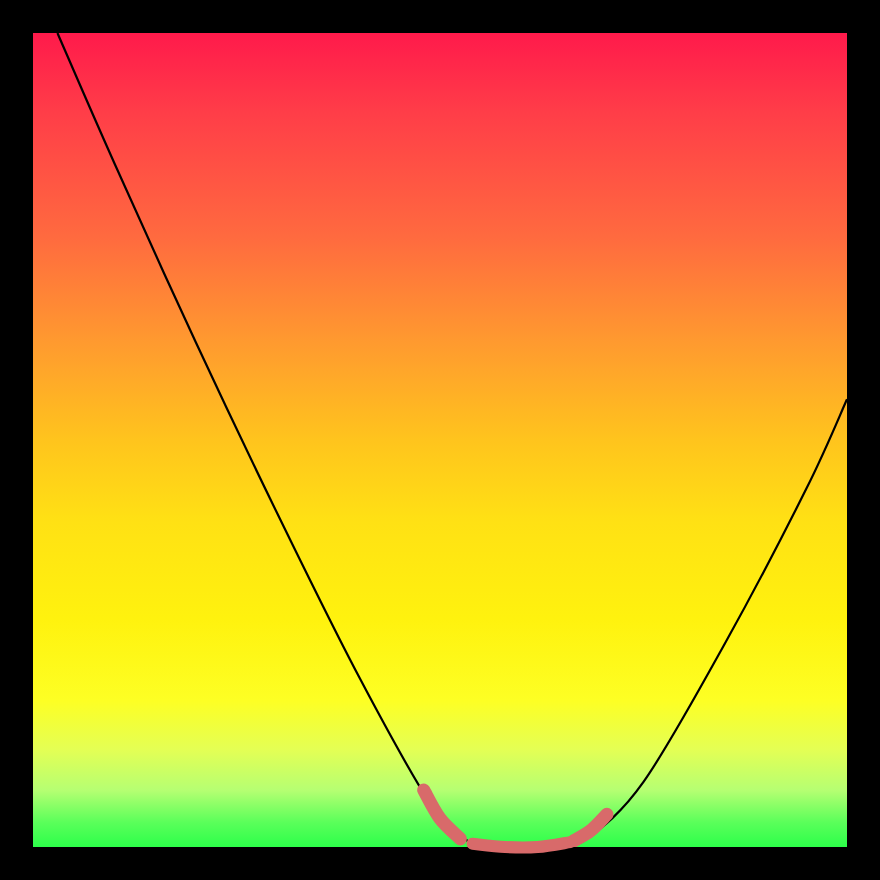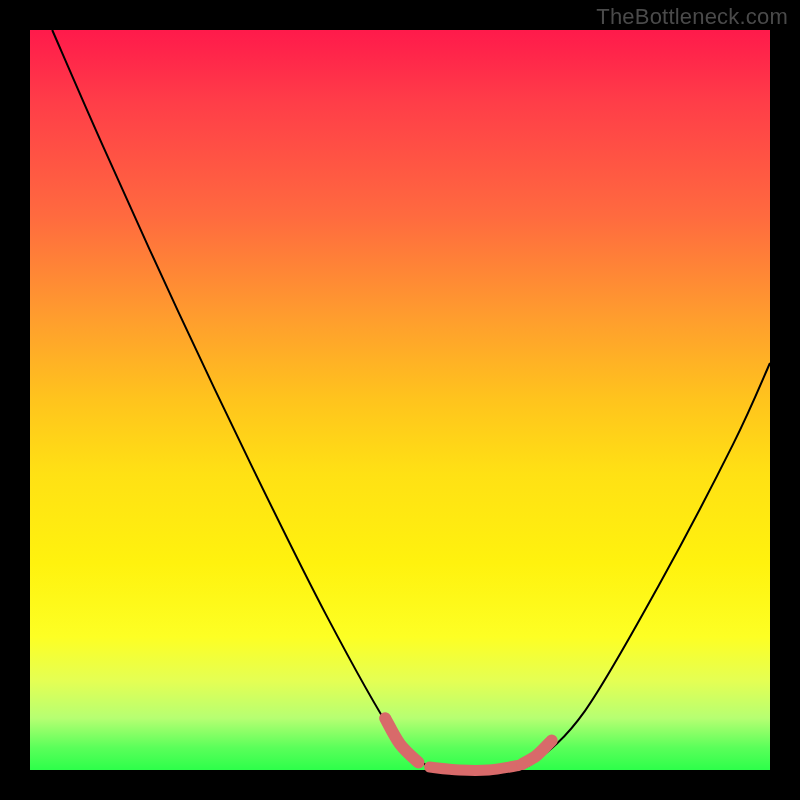--- a/index.html
+++ b/index.html
@@ -66,21 +66,20 @@
   }
   .marker-path {
     fill: none;
     stroke-linecap: round;
   }
 </style>
 </head>
 <body>
 
 <div class="frame">
-  <div class="watermark">TheBottleneck.com</div>
   <div class="plot">
     <svg class="curve" viewBox="0 0 740 740">
       <path id="curve-path" class="line-path" d="M22.2,0 C30.833333333333332,19.73333333333333 53.03333333333333,71.5333333333333 74,118.39999999999998 C94.96666666666667,165.26666666666665 123.33333333333333,228.16666666666666 148,281.2 C172.66666666666666,334.23333333333335 197.33333333333334,386.03333333333336 222,436.6 C246.66666666666666,487.1666666666667 272.56666666666666,540.2 296,584.6 C319.43333333333334,629 346.5666666666666,678.3333333333334 362.59999999999997,703 C378.6333333333333,727.6666666666666 383.5666666666667,726.4333333333334 392.20000000000005,732.6 C400.83333333333337,738.7666666666667 405.7666666666667,738.7666666666667 414.40000000000003,740 C423.03333333333336,741.2333333333333 434.1333333333333,740 444,740 C453.8666666666667,740 463.73333333333335,741.2333333333333 473.6,740 C483.4666666666667,738.7666666666667 489.6333333333334,742.4666666666667 503.20000000000005,732.6 C516.7666666666667,722.7333333333333 534.0333333333333,710.4 555,680.8 C575.9666666666667,651.1999999999999 604.3333333333334,599.4 629,555 C653.6666666666666,510.6 684.5,451.4 703,414.4 C721.5,377.4 733.8333333333334,346.5666666666666 740,332.99999999999994"></path>
       <path id="marker-left" class="marker-path" d="M355.2,688.2 C357.66666666666663,692.5166666666667 364.45,706.7 370,714.1 C375.55,721.5 385.4166666666667,729.5166666666667 388.5,732.6" stroke-width="12" stroke="#d86a6a"></path>
       <path id="marker-bottom" class="marker-path" d="M399.6,737.04 C404.53333333333336,737.5333333333333 419.3333333333333,739.5066666666667 429.2,740 C439.06666666666666,740.4933333333333 448.93333333333334,740.74 458.8,740 C468.6666666666667,739.26 483.4666666666667,736.3 488.40000000000003,735.56" stroke-width="11" stroke="#d86a6a"></path>
       <path id="marker-right" class="marker-path" d="M492.1,734.08 C494.5666666666667,732.6 501.9666666666667,729.1466666666668 506.90000000000003,725.2 C511.83333333333337,721.2533333333333 519.2333333333332,712.8666666666667 521.6999999999999,710.4" stroke-width="12" stroke="#d86a6a"></path>
     </svg>
   </div>
 </div>
 

